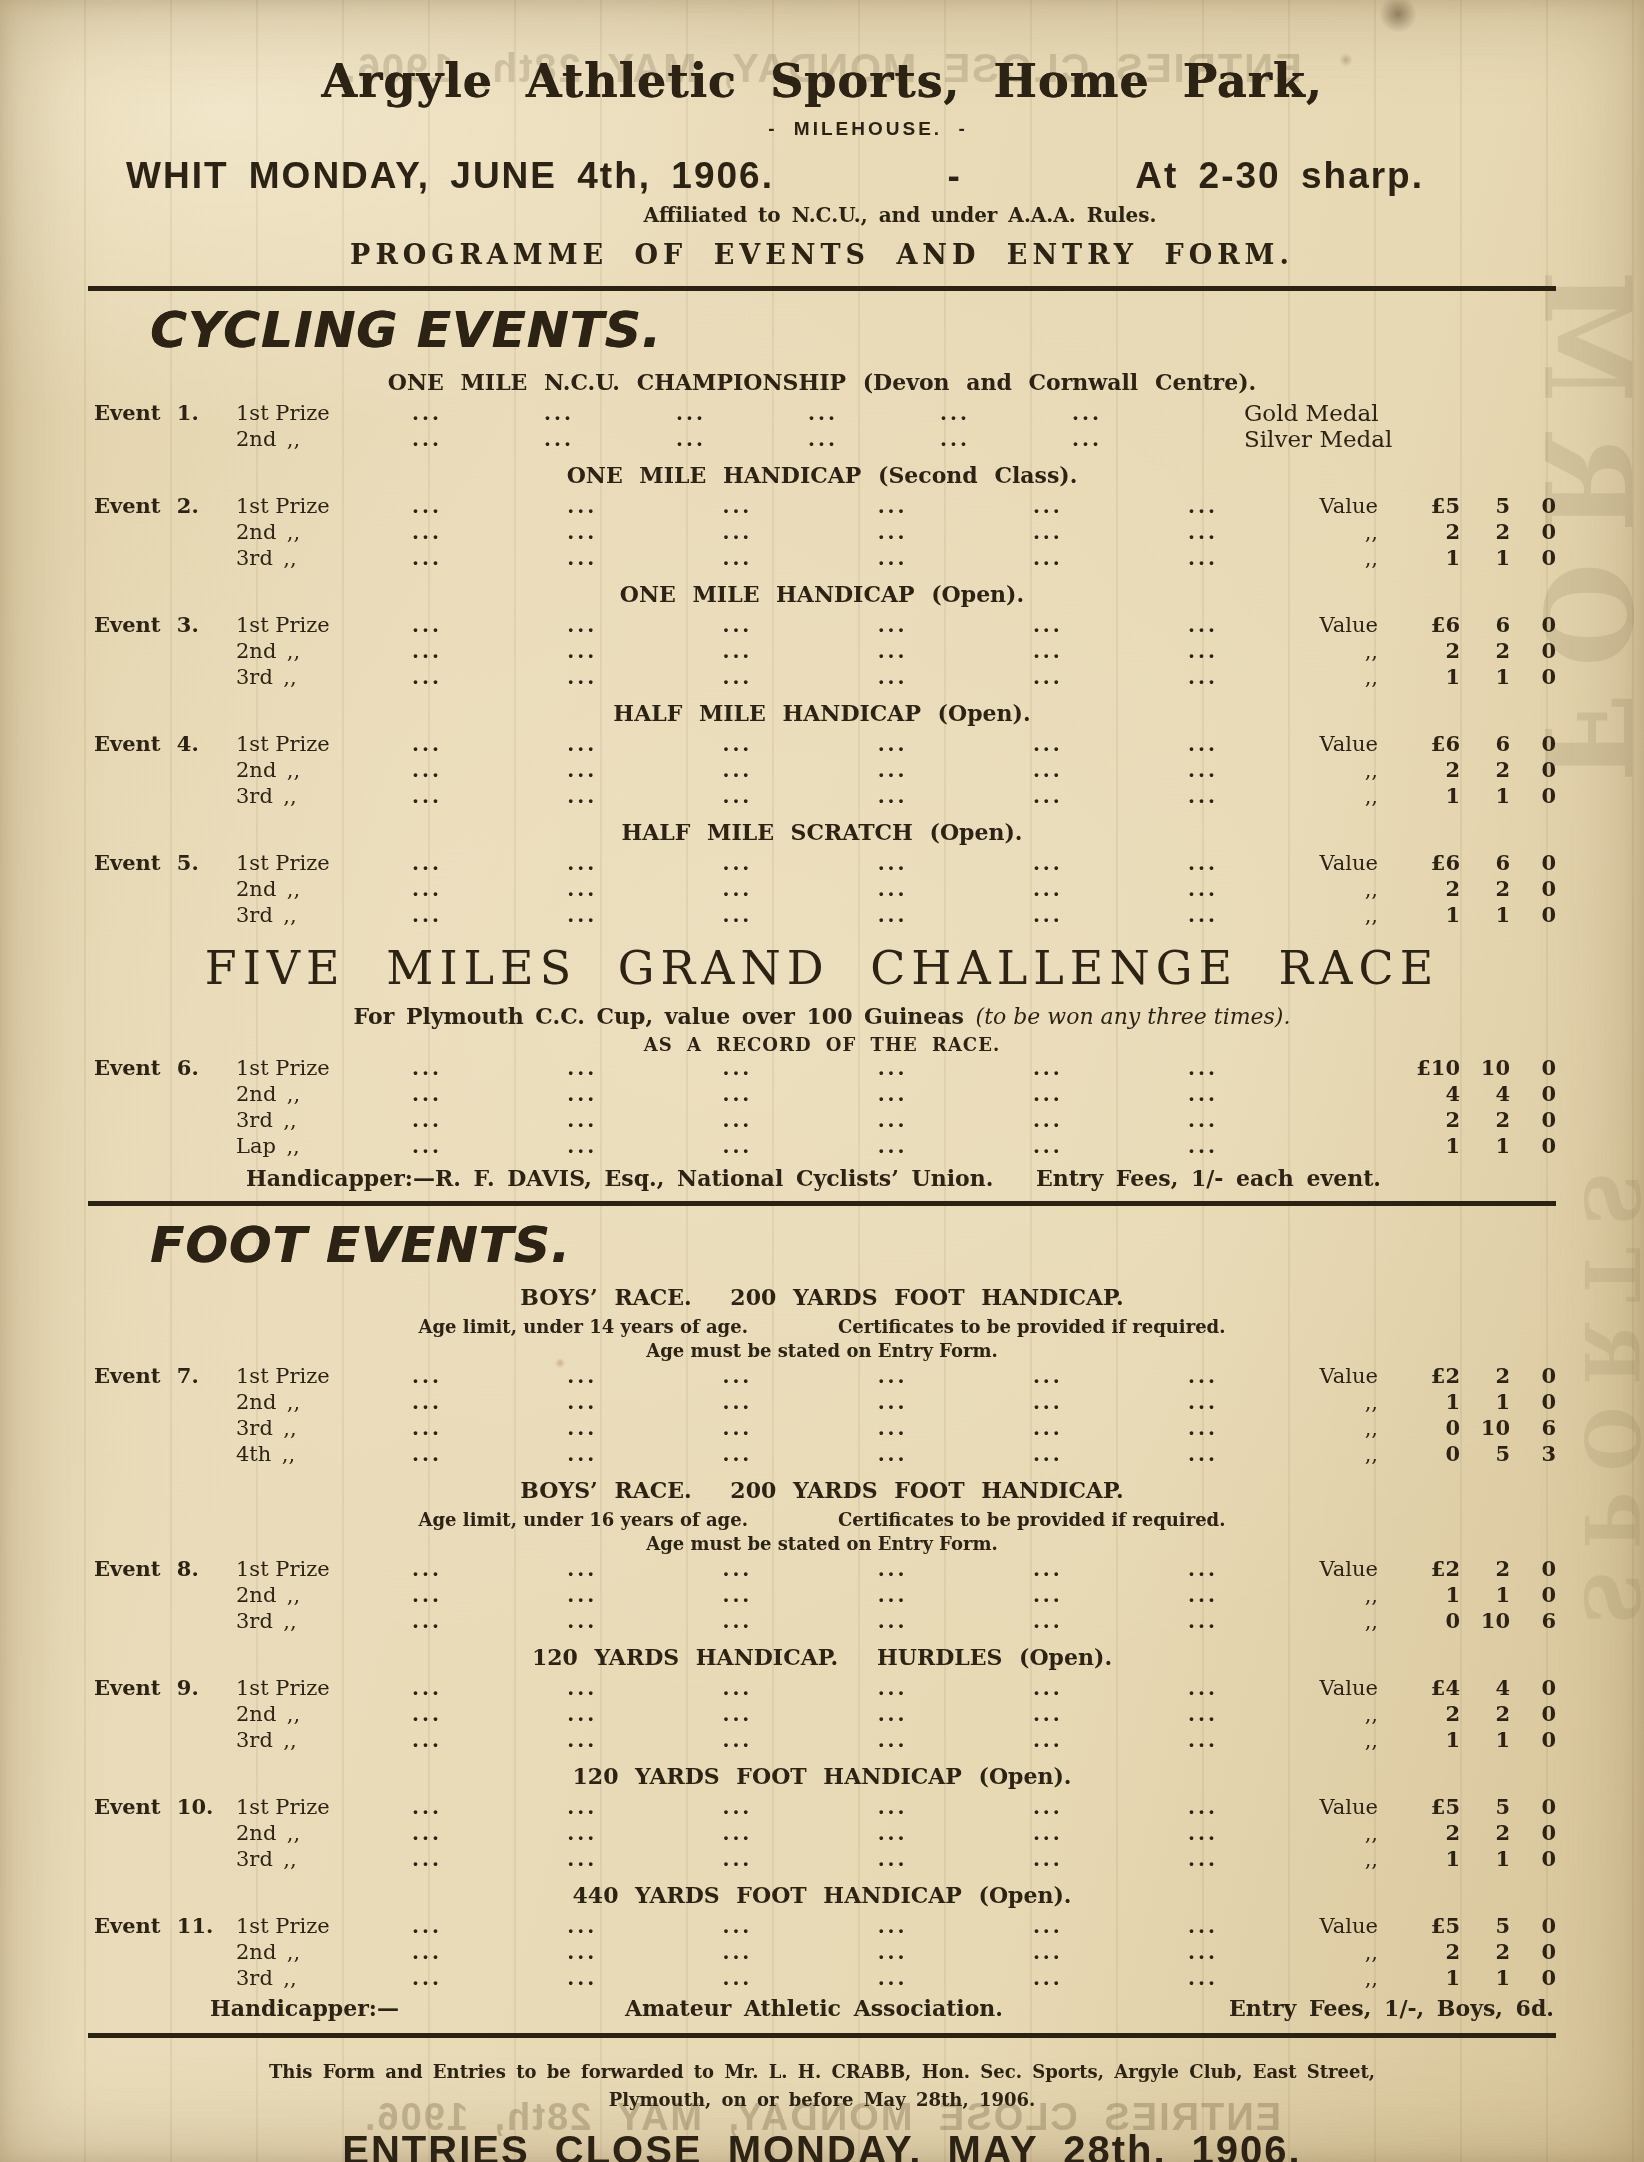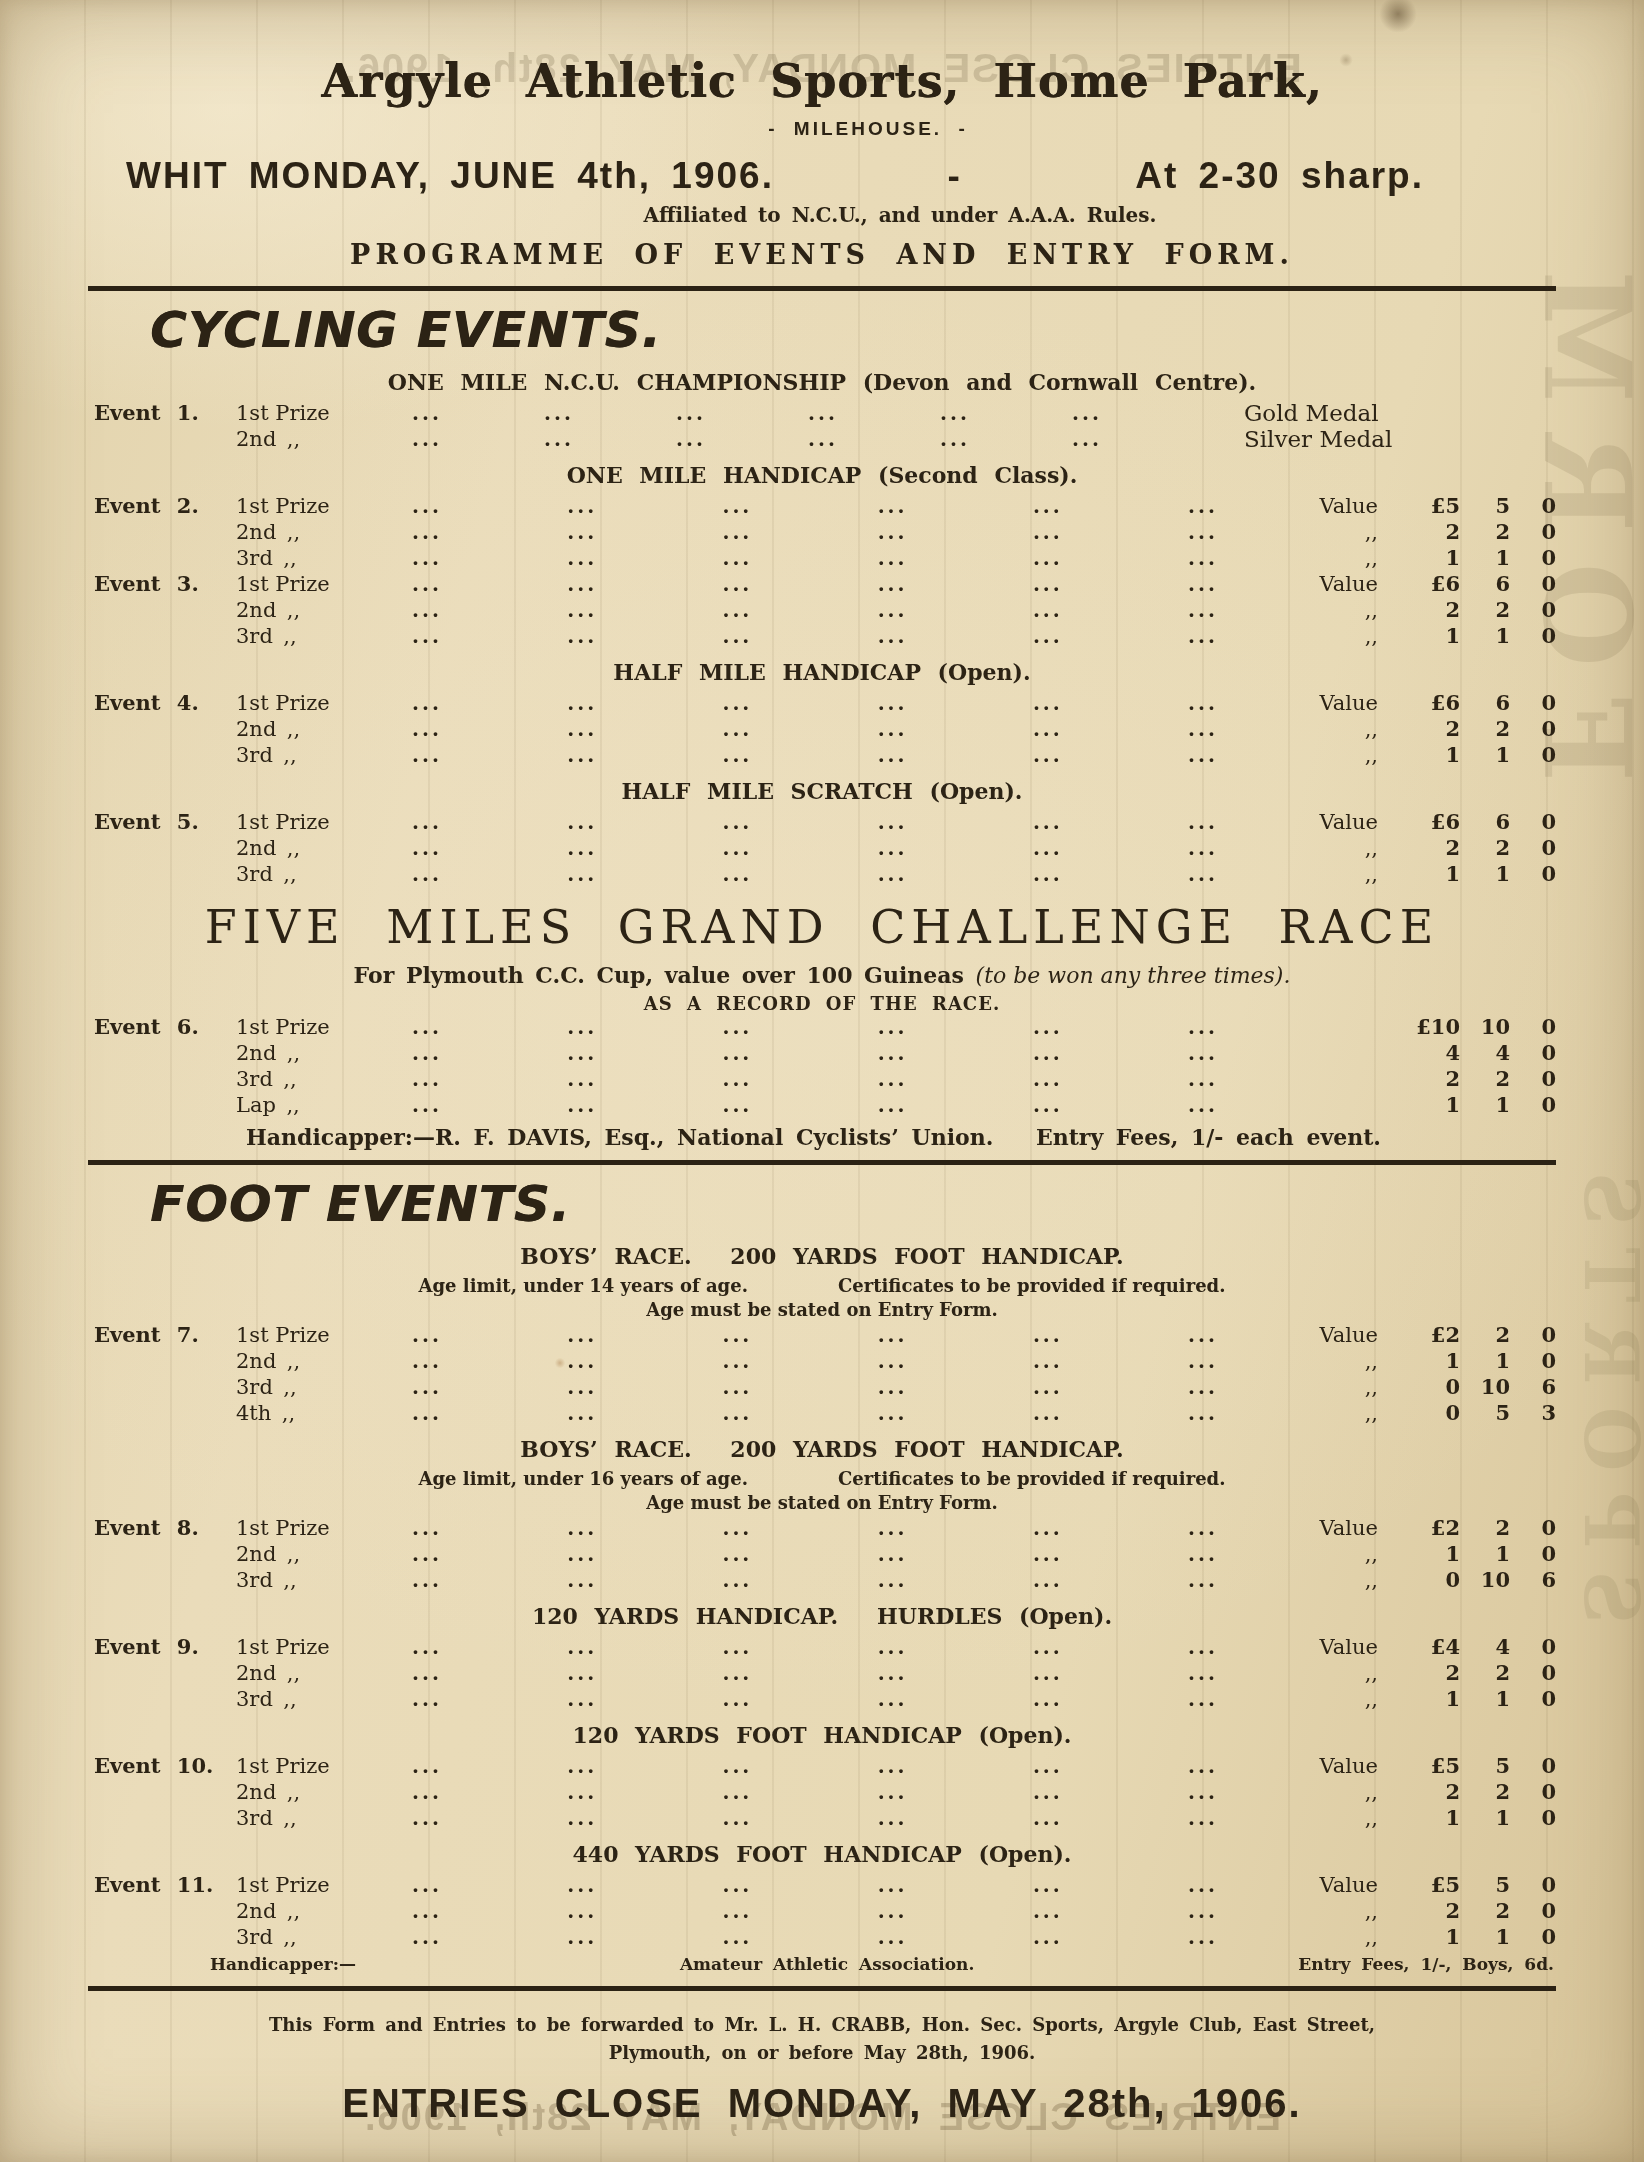--- a/index.html
+++ b/index.html
@@ -83,21 +83,21 @@
   .val-word{flex:1;text-align:right;padding-right:16px;}
   .col{font-weight:700;text-align:right;}
   .c0{width:66px;}.c1{width:50px;}.c2{width:46px;}
 
   .handicapper-line{
     margin-top:6px;display:flex;justify-content:space-between;align-items:baseline;
     padding:0 175px 0 158px;font-weight:700;font-size:22px;word-spacing:5px;
   }
   .foot-handicapper{
     margin-top:4px;display:flex;justify-content:space-between;align-items:baseline;
-    padding:0 2px 0 122px;font-weight:700;font-size:17px;word-spacing:5px;
+    padding:0 2px 0 122px;font-weight:700;font-size:22px;word-spacing:5px;
   }
 
   
   .challenge-heading{
     margin-top:12px;text-align:center;
     font-size:46px;line-height:56px;letter-spacing:6px;word-spacing:20px;
   }
   .challenge-sub{margin-top:6px;text-align:center;font-size:22px;line-height:28px;}
   .challenge-sub .b{font-weight:700;word-spacing:4px;}
   .challenge-sub .i{font-style:italic;}
@@ -227,20 +227,21 @@
             <i></i>
             <i></i>
           </span>
           <span class="val-area">
             <span class="val-word">,,</span>
             <span class="col c0">1</span>
             <span class="col c1">1</span>
             <span class="col c2">0</span>
           </span>
         </div>
+        <div class="race-title">ONE MILE HANDICAP (Open).</div>
         <div class="event-row">
           <span class="ev-label">Event 3.</span>
           <span class="place">1st Prize</span>
           <span class="dots">
             <i></i>
             <i></i>
             <i></i>
             <i></i>
             <i></i>
             <i></i>

